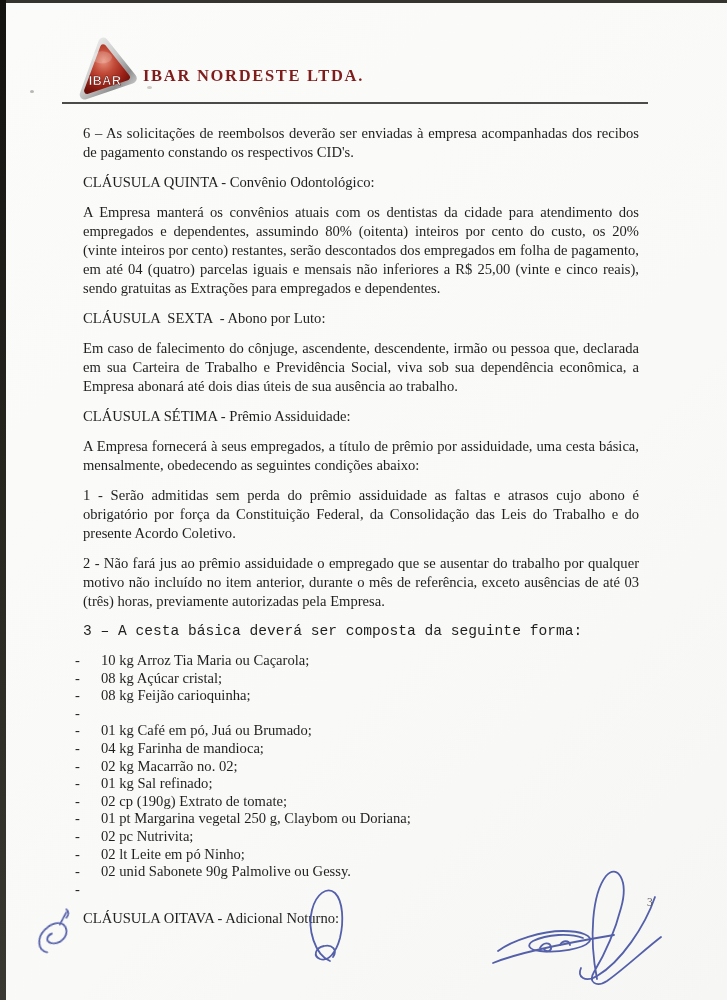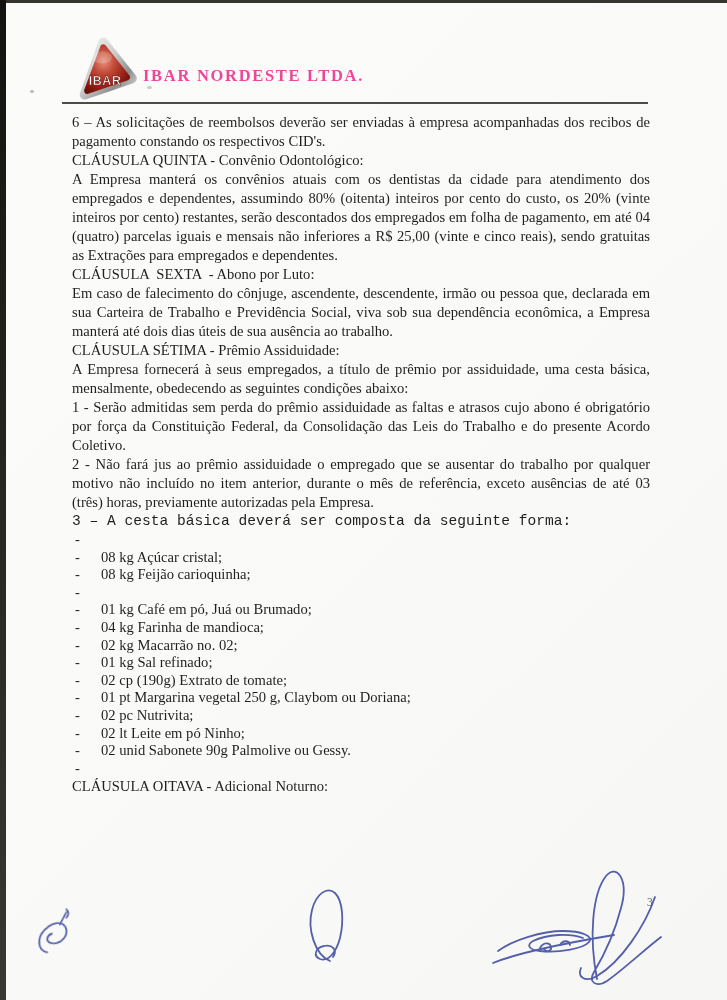--- a/index.html
+++ b/index.html
@@ -10,26 +10,26 @@
   }
   .edge-top{position:absolute;top:0;left:0;width:727px;height:3px;background:#36342f;}
   .edge-left{position:absolute;top:0;left:0;width:6px;height:1000px;
     background:linear-gradient(180deg,#14130f,#2a2823 55%,#3a3832);}
   .speck{position:absolute;border-radius:50%;background:#b9b7b2;}
   .speck.s1{left:30px;top:90px;width:4px;height:3px;}
   .speck.s2{left:147px;top:86px;width:5px;height:3px;opacity:.7;}
 
   .logo{position:absolute;left:76px;top:36px;width:62px;height:70px;}
   .company{position:absolute;left:143px;top:66px;font-weight:bold;font-size:16.5px;
-    letter-spacing:1.7px;color:#ec4899;white-space:pre;}
+    letter-spacing:1.7px;color:#7f1d1d;white-space:pre;}
   .rule{position:absolute;left:62px;top:102px;width:586px;height:2px;background:#4c4b47;}
 
   .content{position:absolute;left:72px;top:113px;width:578px;
     font-size:14.6px;line-height:19px;text-align:justify;}
-  .content p{margin:0;}
+  .content p{margin:11px;}
   .clause-title{font-weight:normal;white-space:pre-wrap;text-align:left;margin:0;}
   .t-quinta{margin-top:14px;}
   .t-sexta{margin-top:22px;}
   .t-setima{margin-top:22px;}
   .p-item1{margin-top:13px;}
   .p-item2{margin-top:11px;}
   .p-item3{margin-top:9px;font-family:Liberation Mono, monospace;}
   ul.basket{margin:0;padding:0;list-style:none;line-height:17.6px;text-align:left;}
   ul.basket li{display:flex;}
   ul.basket .dash{flex:none;width:26px;padding-left:3px;}
@@ -71,31 +71,32 @@
 <div class="company">IBAR NORDESTE LTDA.</div>
 <div class="rule"></div>
 
 <div class="content">
   <p>6 – As solicitações de reembolsos deverão ser enviadas à empresa acompanhadas dos recibos de pagamento constando os respectivos CID's.</p>
 
   <p class="clause-title t-quinta">CLÁUSULA QUINTA - Convênio Odontológico:</p>
   <p>A Empresa manterá os convênios atuais com os dentistas da cidade para atendimento dos empregados e dependentes, assumindo 80% (oitenta) inteiros por cento do custo, os 20% (vinte inteiros por cento) restantes, serão descontados dos empregados em folha de pagamento, em até 04 (quatro) parcelas iguais e mensais não inferiores a R$ 25,00 (vinte e cinco reais), sendo gratuitas as Extrações para empregados e dependentes.</p>
 
   <p class="clause-title t-sexta">CLÁUSULA  SEXTA  - Abono por Luto:</p>
-  <p>Em caso de falecimento do cônjuge, ascendente, descendente, irmão ou pessoa que, declarada em sua Carteira de Trabalho e Previdência Social, viva sob sua dependência econômica, a Empresa manterá até dois dias úteis de sua ausência ao trabalho.</p>
+  <p>Em caso de falecimento do cônjuge, ascendente, descendente, irmão ou pessoa que, declarada em sua Carteira de Trabalho e Previdência Social, viva sob sua dependência econômica, a Empresa abonará até dois dias úteis de sua ausência ao trabalho.</p>
 
   <p class="clause-title t-setima">CLÁUSULA SÉTIMA - Prêmio Assiduidade:</p>
   <p>A Empresa fornecerá à seus empregados, a título de prêmio por assiduidade, uma cesta básica, mensalmente, obedecendo as seguintes condições abaixo:</p>
   <p class="p-item1">1 - Serão admitidas sem perda do prêmio assiduidade as faltas e atrasos cujo abono é obrigatório por força da Constituição Federal, da Consolidação das Leis do Trabalho e do presente Acordo Coletivo.</p>
   <p class="p-item2">2 - Não fará jus ao prêmio assiduidade o empregado que se ausentar do trabalho por qualquer motivo não incluído no item anterior, durante o mês de referência, exceto ausências de até 03 (três) horas, previamente autorizadas pela Empresa.</p>
   <p class="p-item3">3 – A cesta básica deverá ser composta da seguinte forma:</p>
 
   <ul class="basket">
     <li>
         <span class="dash">-</span>
+        <span class="item-text">10 kg Arroz Tia Maria ou Caçarola;</span>
       </li>
     <li>
         <span class="dash">-</span>
         <span class="item-text">08 kg Açúcar cristal;</span>
       </li>
     <li>
         <span class="dash">-</span>
         <span class="item-text">08 kg Feijão carioquinha;</span>
       </li>
     <li>

